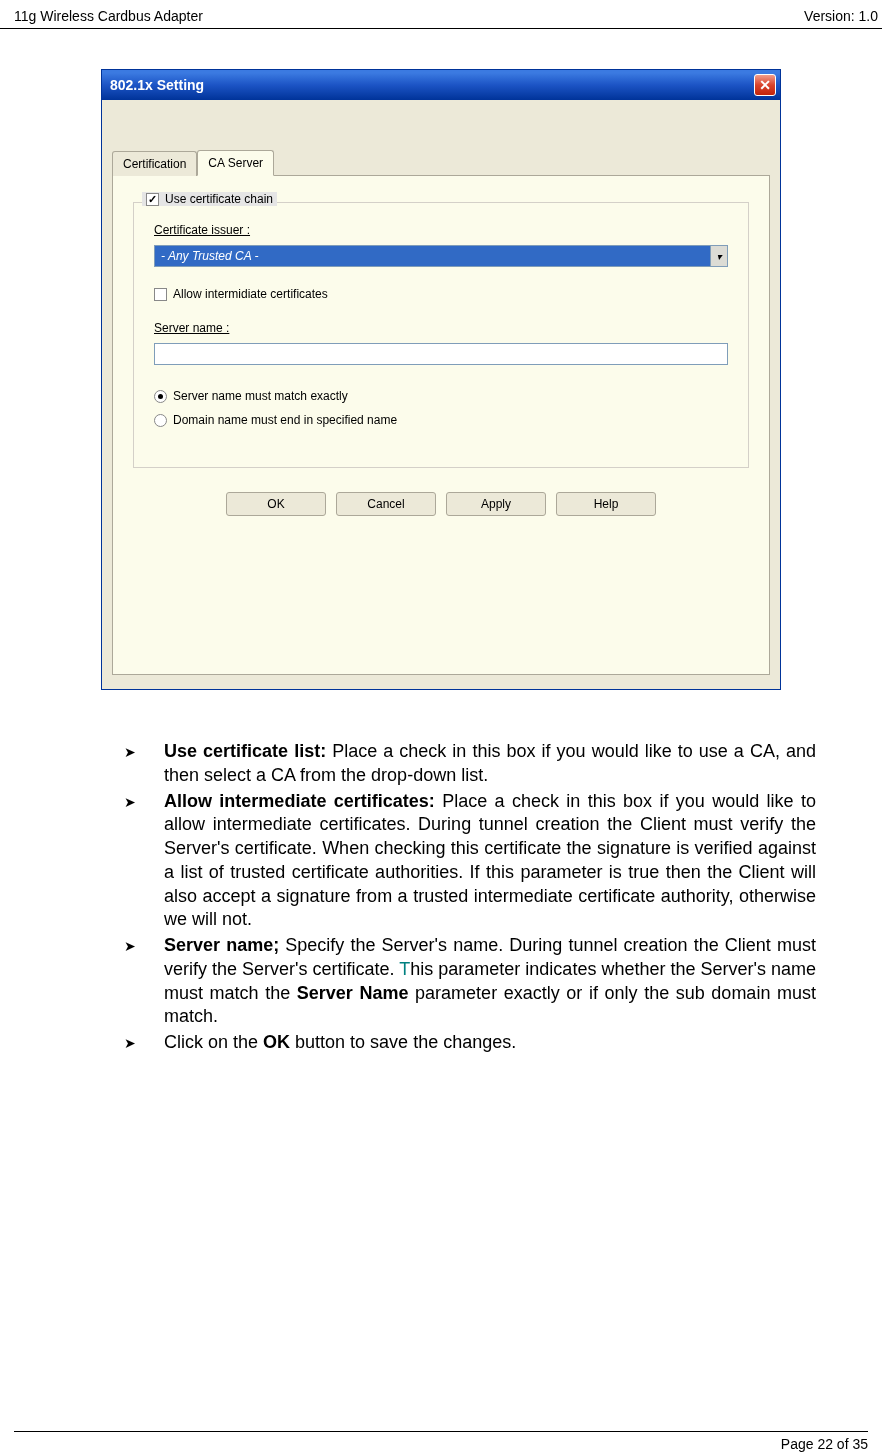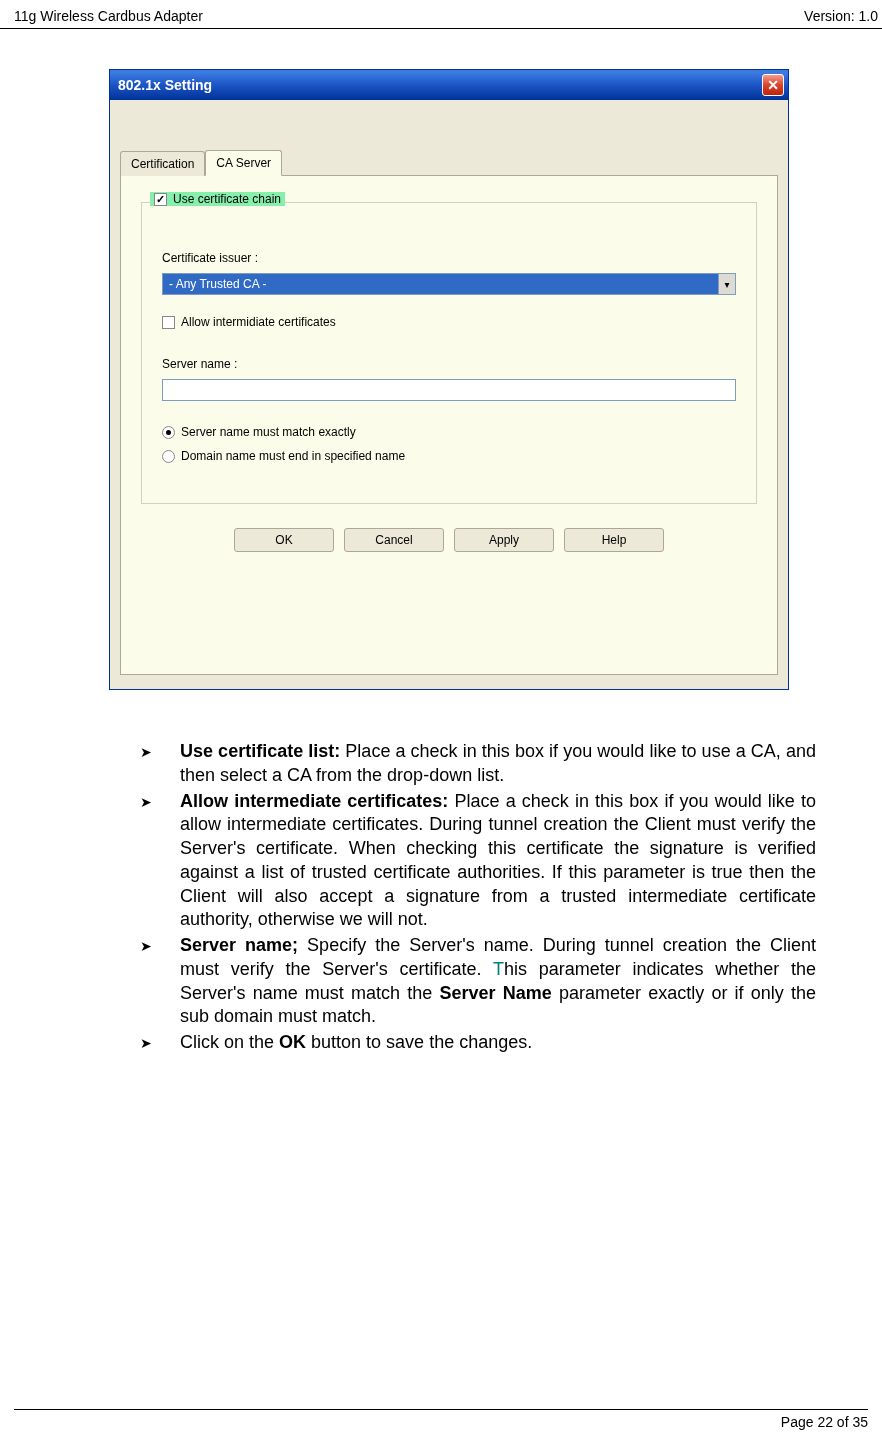--- a/index.html
+++ b/index.html
@@ -11,21 +11,21 @@
       position: relative;
     }
     .page-header {
       display: flex;
       justify-content: space-between;
       padding: 8px 4px 4px 14px;
       font-size: 14px;
       border-bottom: 1px solid #000;
     }
     .content {
-      padding: 40px 14px 0 30px;
+      padding: 40px 14px 0 14px;
     }
     .dialog {
       width: 680px;
       margin: 0 auto 50px auto;
       background: #ece9d8;
       border: 1px solid #003399;
       position: relative;
     }
     .titlebar {
       background: linear-gradient(to bottom, #3b7ae1 0%, #3b7ae1 10%, #1c54c5 50%, #003399 100%);
@@ -95,21 +95,21 @@
     .groupbox {
       border: 1px solid #d4d0c8;
       padding: 20px 20px 30px 20px;
       margin: 10px 4px;
       position: relative;
     }
     .groupbox-legend {
       position: absolute;
       top: -11px;
       left: 8px;
-      background: #86efac;
+      background: #e5e5e5;
       padding: 0 4px;
       display: flex;
       align-items: center;
       font-size: 12px;
     }
     .checkbox {
       width: 13px;
       height: 13px;
       border: 1px solid #888;
       background: #fff;
@@ -118,26 +118,28 @@
       align-items: center;
       justify-content: center;
       font-size: 11px;
       color: #000;
     }
     .checkbox.checked::after {
       content: "✓";
       font-weight: bold;
     }
     .label-row {
-      margin: 28px 0 8px 0;
-      font-size: 12px;
+      margin: 0 0 8px 0;
+      font-size: 12px;
+      text-decoration: underline;
     }
     .dropdown {
       display: flex;
       width: 100%;
+      font-style: italic;
     }
     .dropdown-field {
       flex: 1;
       background: #316ac5;
       color: #fff;
       padding: 3px 6px;
       font-size: 12px;
       border: 1px solid #7f9db9;
       border-right: none;
     }
@@ -225,21 +227,21 @@
       width: 40px;
       flex-shrink: 0;
       font-size: 14px;
       padding-top: 3px;
     }
     .bullet-content { flex: 1; }
     .bold { font-weight: bold; }
     .t-accent { color: #008080; }
     .page-footer {
       position: absolute;
-      bottom: 24px;
+      bottom: 2px;
       left: 14px;
       right: 14px;
       border-top: 1px solid #000;
       text-align: right;
       font-size: 14px;
       padding-top: 4px;
     }
   </style>
 </head>
 <body>

